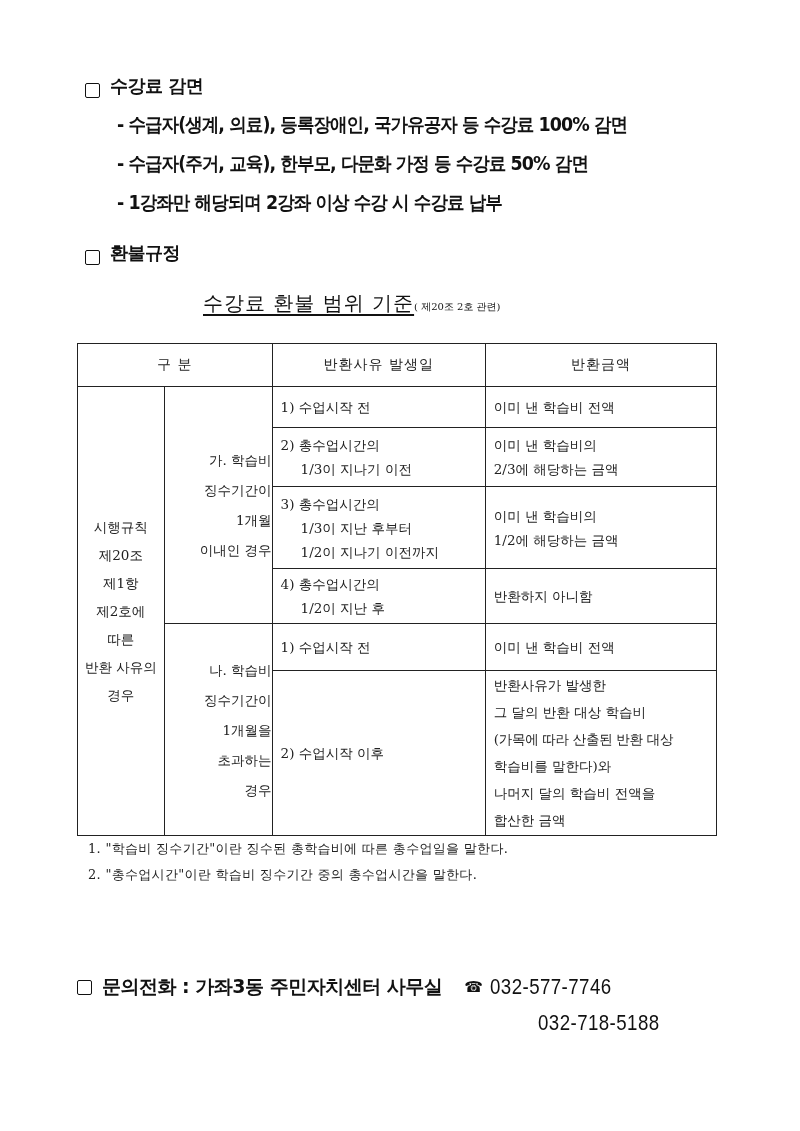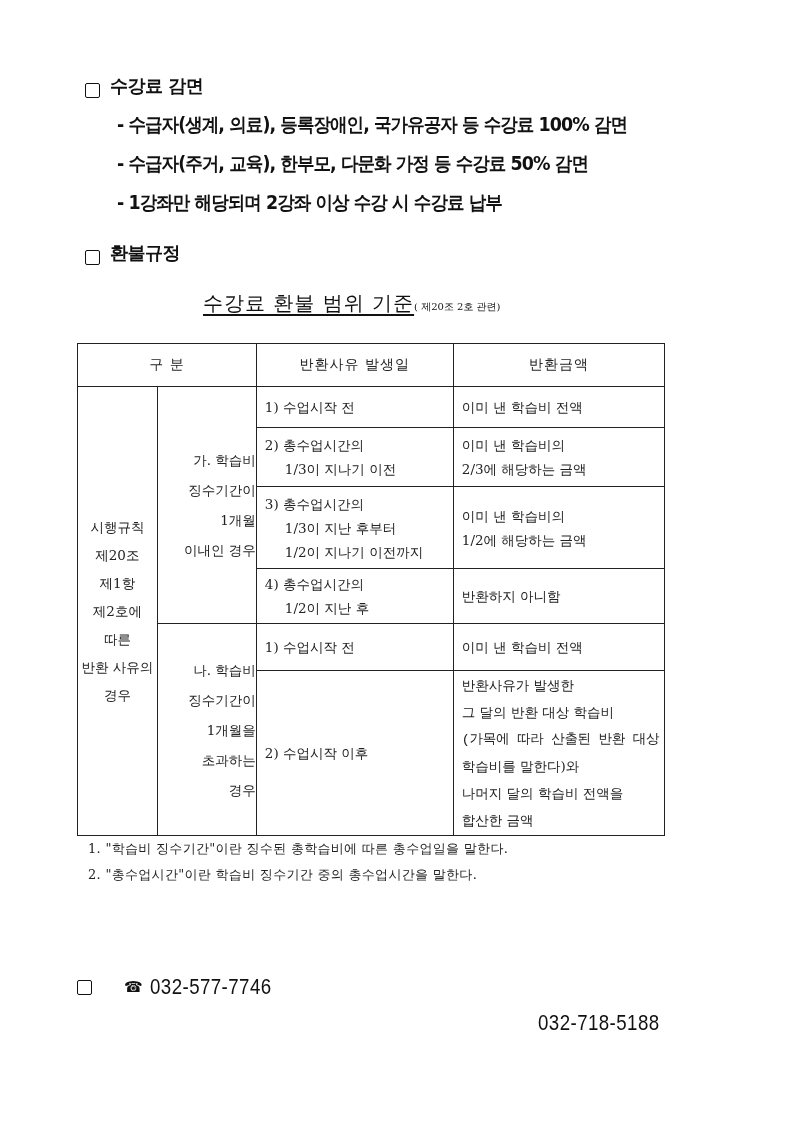--- a/index.html
+++ b/index.html
@@ -22,21 +22,21 @@
     }
     .table-title {
       font-family: "DejaVu Serif", serif; font-size: 20px;
       letter-spacing: 1px;
     }
     .table-title .main { text-decoration: underline; text-underline-offset: 4px; text-decoration-thickness: 1.5px; }
     .table-title .sub { font-size: 10px; letter-spacing: 0; }
 
     table.refund {
       position: absolute; left: 77px; top: 343px;
-      border-collapse: collapse; width: 588px;
+      border-collapse: collapse; width: 640px;
       font-family: "DejaVu Serif", serif; font-size: 13.5px; color: #222;
     }
     table.refund td, table.refund th {
       border: 1.3px solid #222; padding: 0; vertical-align: middle;
       font-weight: normal;
     }
     table.refund th { text-align: center; height: 42px; font-size: 14px; letter-spacing: 1px; }
     .c1 { width: 91px; text-align: center; line-height: 28px; }
     .c2 { width: 114px; text-align: right; line-height: 30px; }
     .c3 { width: 217px; padding-left: 8px !important; line-height: 24px; }
@@ -155,35 +155,36 @@
       <span class="cell-line">이미 낸 학습비 전액</span>
     </td>
   </tr>
   <tr style="height:165px;">
     <td class="c3">
       <span class="cell-line">2) 수업시작 이후</span>
     </td>
     <td class="c4" style="line-height:27px;">
       <span class="cell-line">반환사유가 발생한</span>
       <span class="cell-line">그 달의 반환 대상 학습비</span>
-      <span class="cell-line" style="letter-spacing:-0.3px;font-family:Liberation Mono, monospace;">(가목에 따라 산출된 반환 대상</span>
+      <span class="cell-line" style="letter-spacing:-0.3px;">(가목에 따라 산출된 반환 대상</span>
       <span class="cell-line">학습비를 말한다)와</span>
       <span class="cell-line">나머지 달의 학습비 전액을</span>
       <span class="cell-line">합산한 금액</span>
     </td>
   </tr>
 </tbody>
   </table>
 
 <div class="notes">
   <div class="item">1. "학습비 징수기간"이란 징수된 총학습비에 따른 총수업일을 말한다.</div>
   <div class="item">2. "총수업시간"이란 학습비 징수기간 중의 총수업시간을 말한다.</div>
 </div>
 
 <div class="abs contact" style="left:77px; top:974px; display:flex; align-items:center;">
   <span class="checkbox"></span>
+  <span>문의전화 : 가좌3동 주민자치센터 사무실</span>
   <span style="display:inline-block; width:22px;"></span>
   <span class="tel-icon">☎</span>
   <span class="phone">032-577-7746</span>
 </div>
 <div class="abs contact" style="left:538px; top:1010px;">
   <span class="phone">032-718-5188</span>
 </div>
 
 </body></html>

